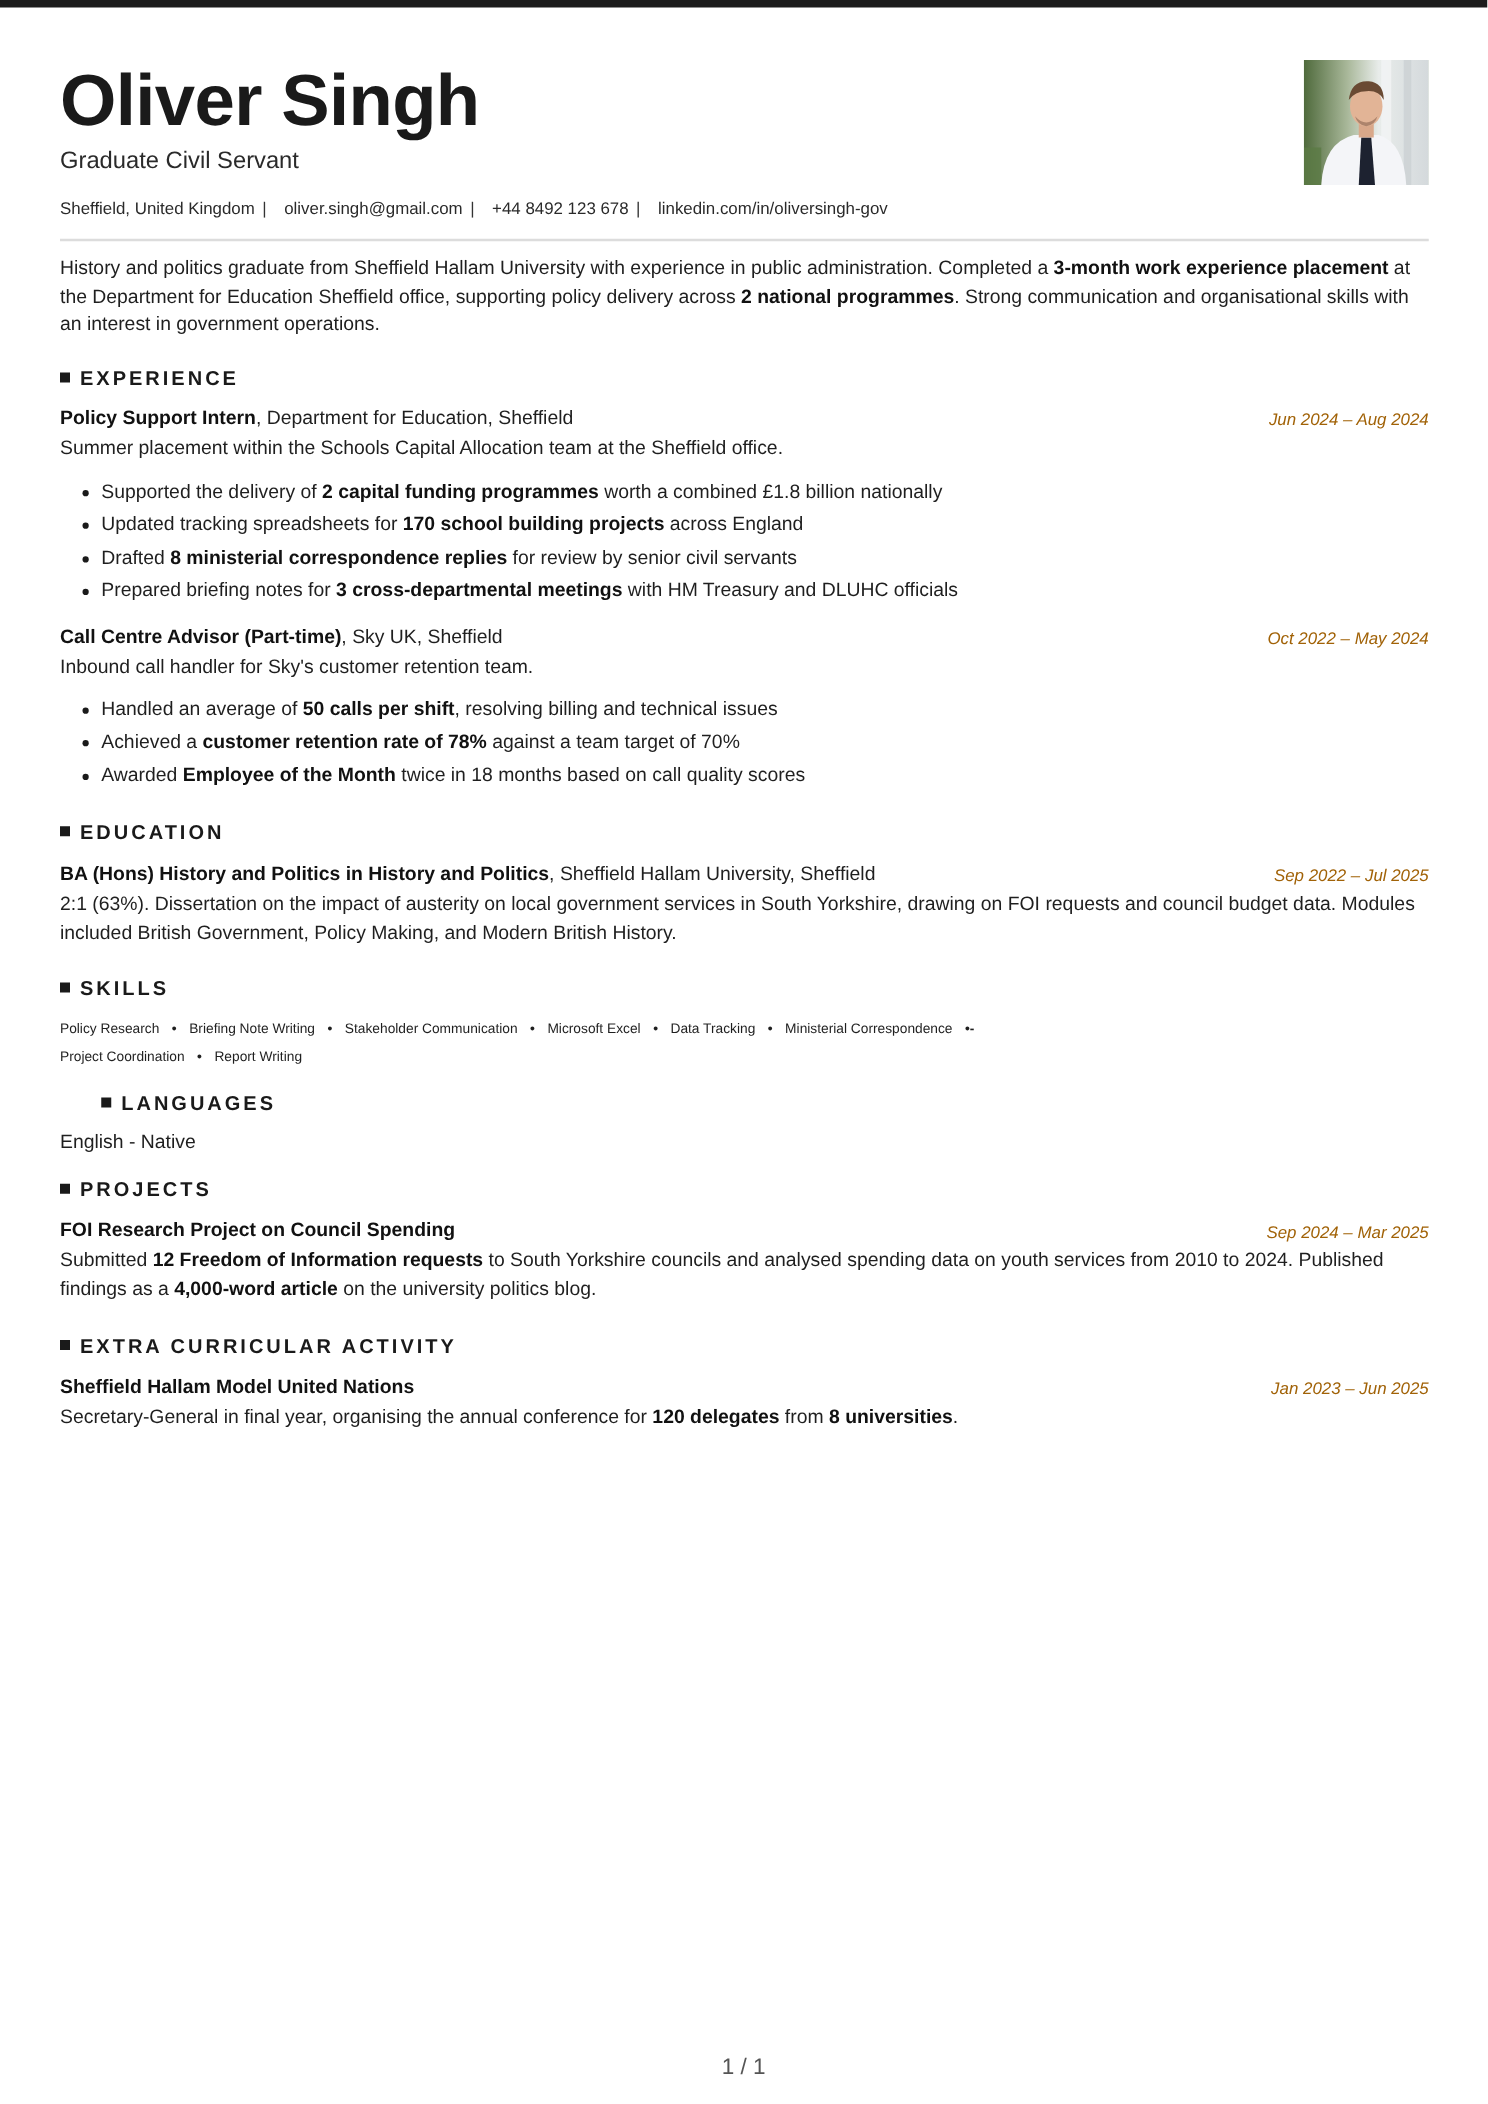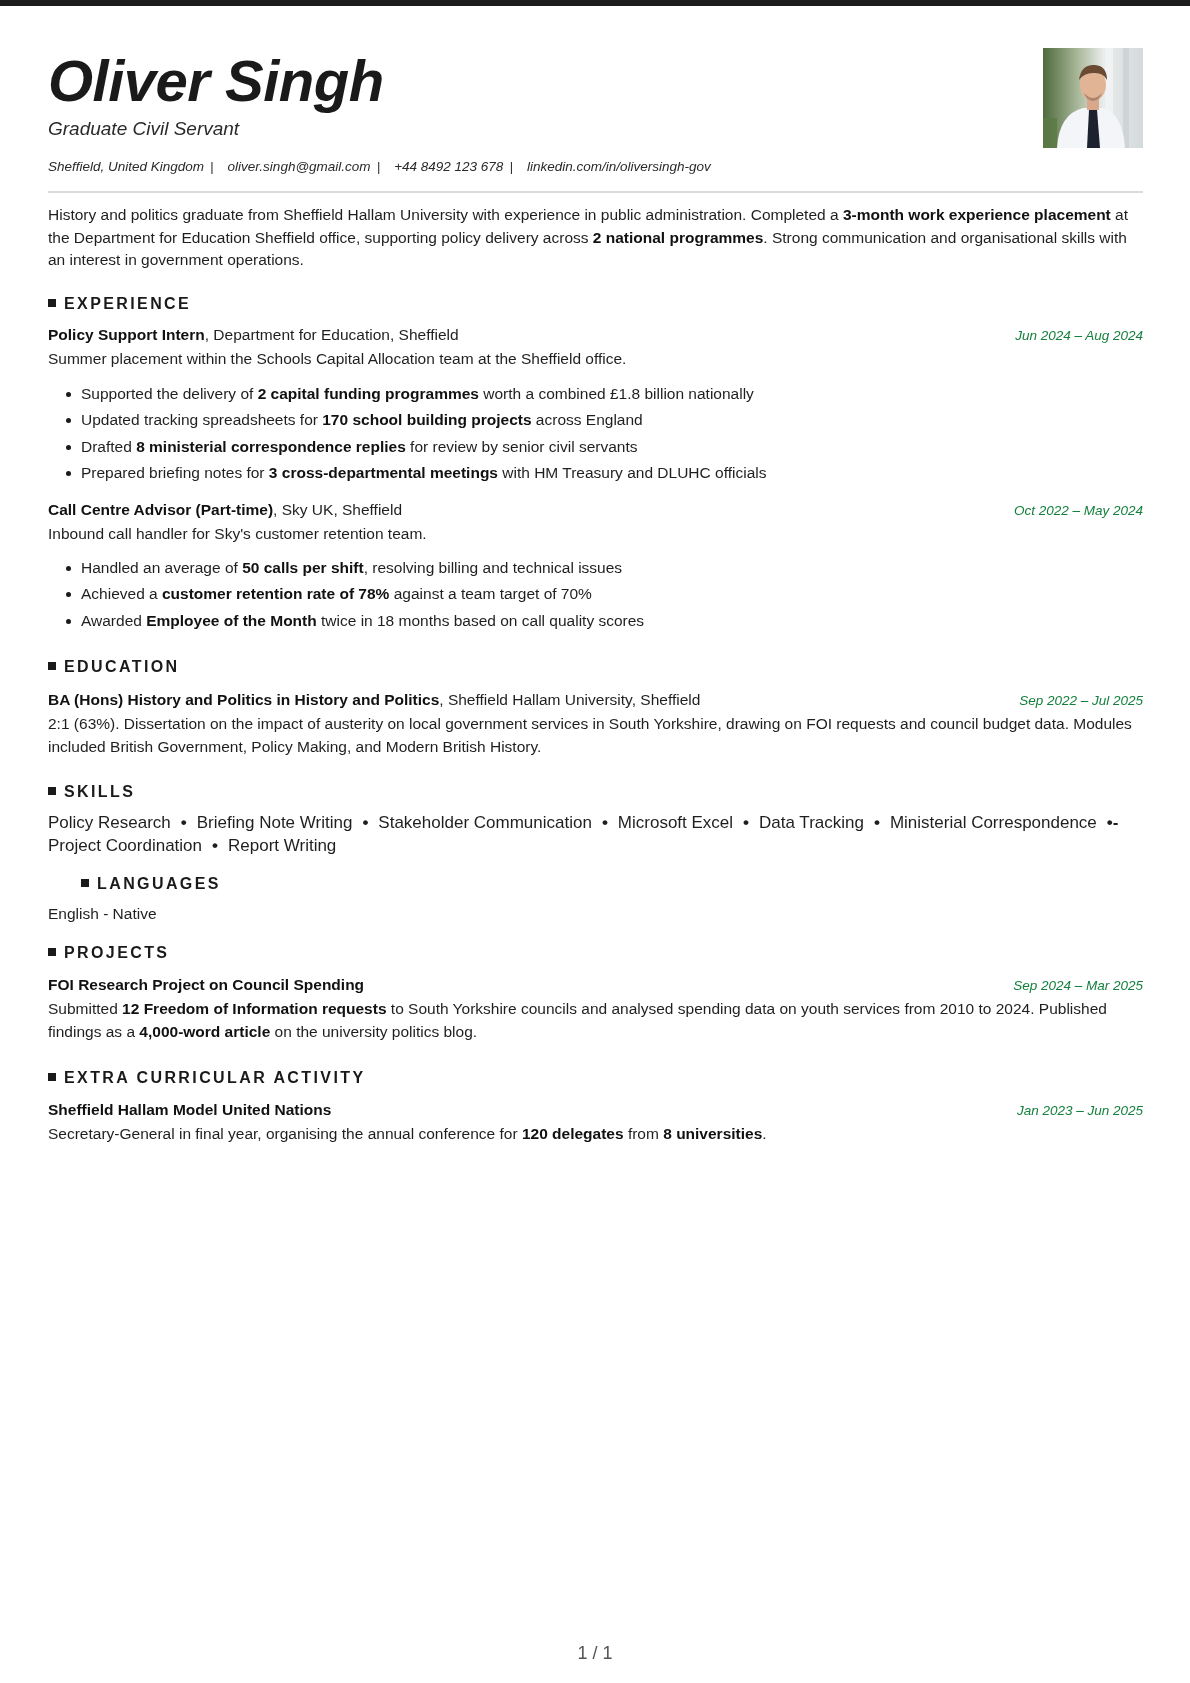--- a/index.html
+++ b/index.html
@@ -6,21 +6,21 @@
   html, body { width: 1190px; height: 1683px; background: #ffffff; }
   body {
     font-family: "Liberation Sans", "DejaVu Sans", sans-serif;
     color: #1a1a1a;
     position: relative;
     overflow: hidden;
   }
   .top-bar { position: absolute; left: 0; top: 0; width: 1190px; height: 6px; background: #1c1c1c; }
   .page { position: absolute; left: 48px; top: 0; width: 1095px; }
 
-  .header { position: relative; height: 248px; font-style: italic; }
+  .header { position: relative; height: 248px; }
   .name {
     position: absolute; left: 0; top: 46px;
     font-size: 58px; font-weight: 700; letter-spacing: -0.5px; color: #1a1a1a; line-height: 70px;
   }
   .subtitle {
     position: absolute; left: 0; top: 117px;
     font-size: 19px; color: #2a2a2a; line-height: 24px;
   }
   .contacts {
     position: absolute; left: 0; top: 158px;
@@ -48,38 +48,38 @@
     display: inline-block; width: 8px; height: 8px; background: #1a1a1a;
     margin-right: 8px; vertical-align: middle; position: relative; top: -2px;
   }
 
   .entry-head {
     position: absolute; left: 0; width: 1095px;
     font-size: 15.5px; line-height: 20px; color: #1f1f1f;
   }
   .entry-head .date {
     position: absolute; right: 0; top: 1px;
-    font-style: italic; font-size: 13.5px; color: #15803d; margin-left: 28px;
+    font-style: italic; font-size: 13.5px; color: #a16207; margin-left: 28px;
   }
   .para {
     position: absolute; left: 0; width: 1095px;
     font-size: 15.5px; line-height: 22.5px; color: #1f1f1f;
   }
   .bullets { position: absolute; left: 0; width: 1095px; list-style: none; }
   .bullets li {
     position: relative; padding-left: 33px;
     font-size: 15.5px; line-height: 26.3px; color: #1f1f1f;
   }
   .bullets li::before {
     content: ""; position: absolute; left: 18px; top: 11px;
     width: 5px; height: 5px; border-radius: 50%; background: #1a1a1a;
   }
   .skills {
     position: absolute; left: 0; width: 1095px;
-    font-size: 17px; line-height: 22.5px; color: #1f1f1f;
+    font-size: 11px; line-height: 22.5px; color: #1f1f1f;
   }
   .skills .dot { display: inline-block; margin: 0 10px; font-weight: 700; }
   .page-num {
     position: absolute; left: 0; top: 1643px; width: 1190px; text-align: center;
     font-size: 18px; color: #555;
   }
 </style>
 </head>
 <body>
 

